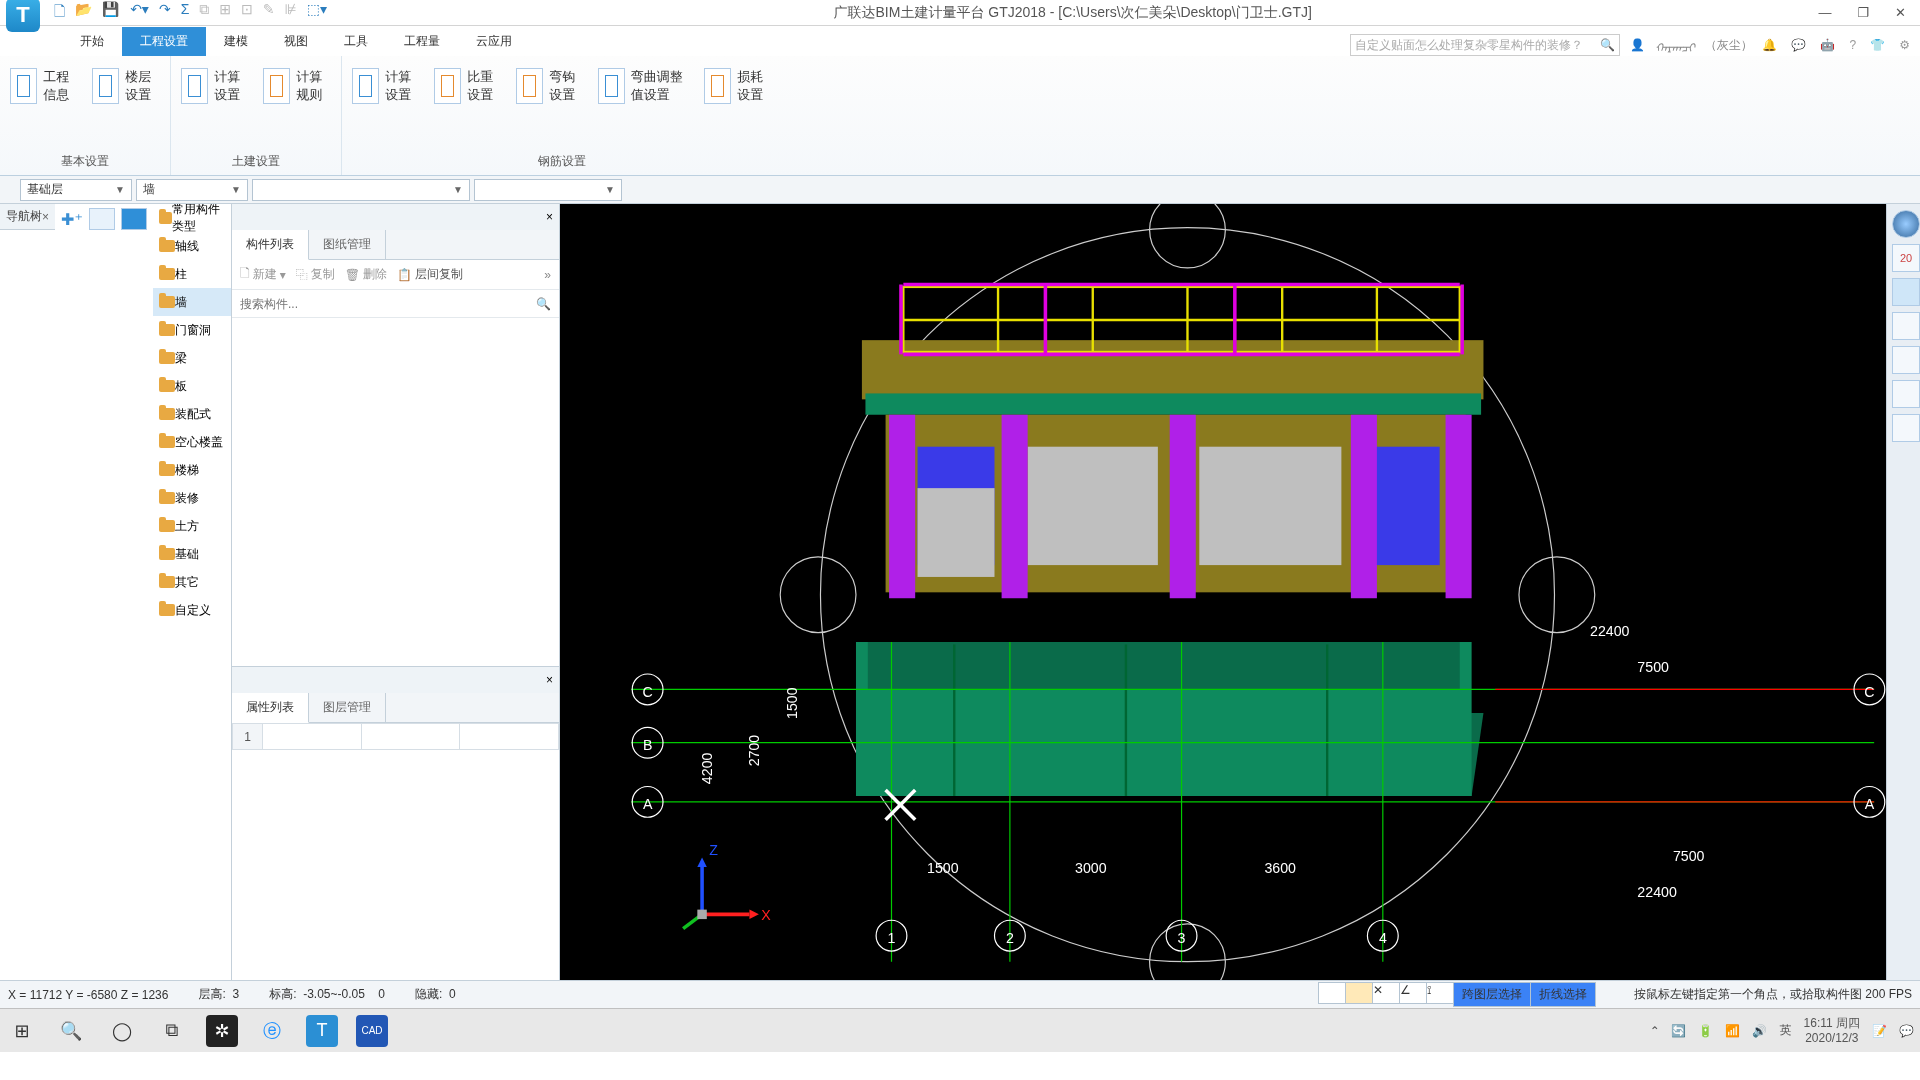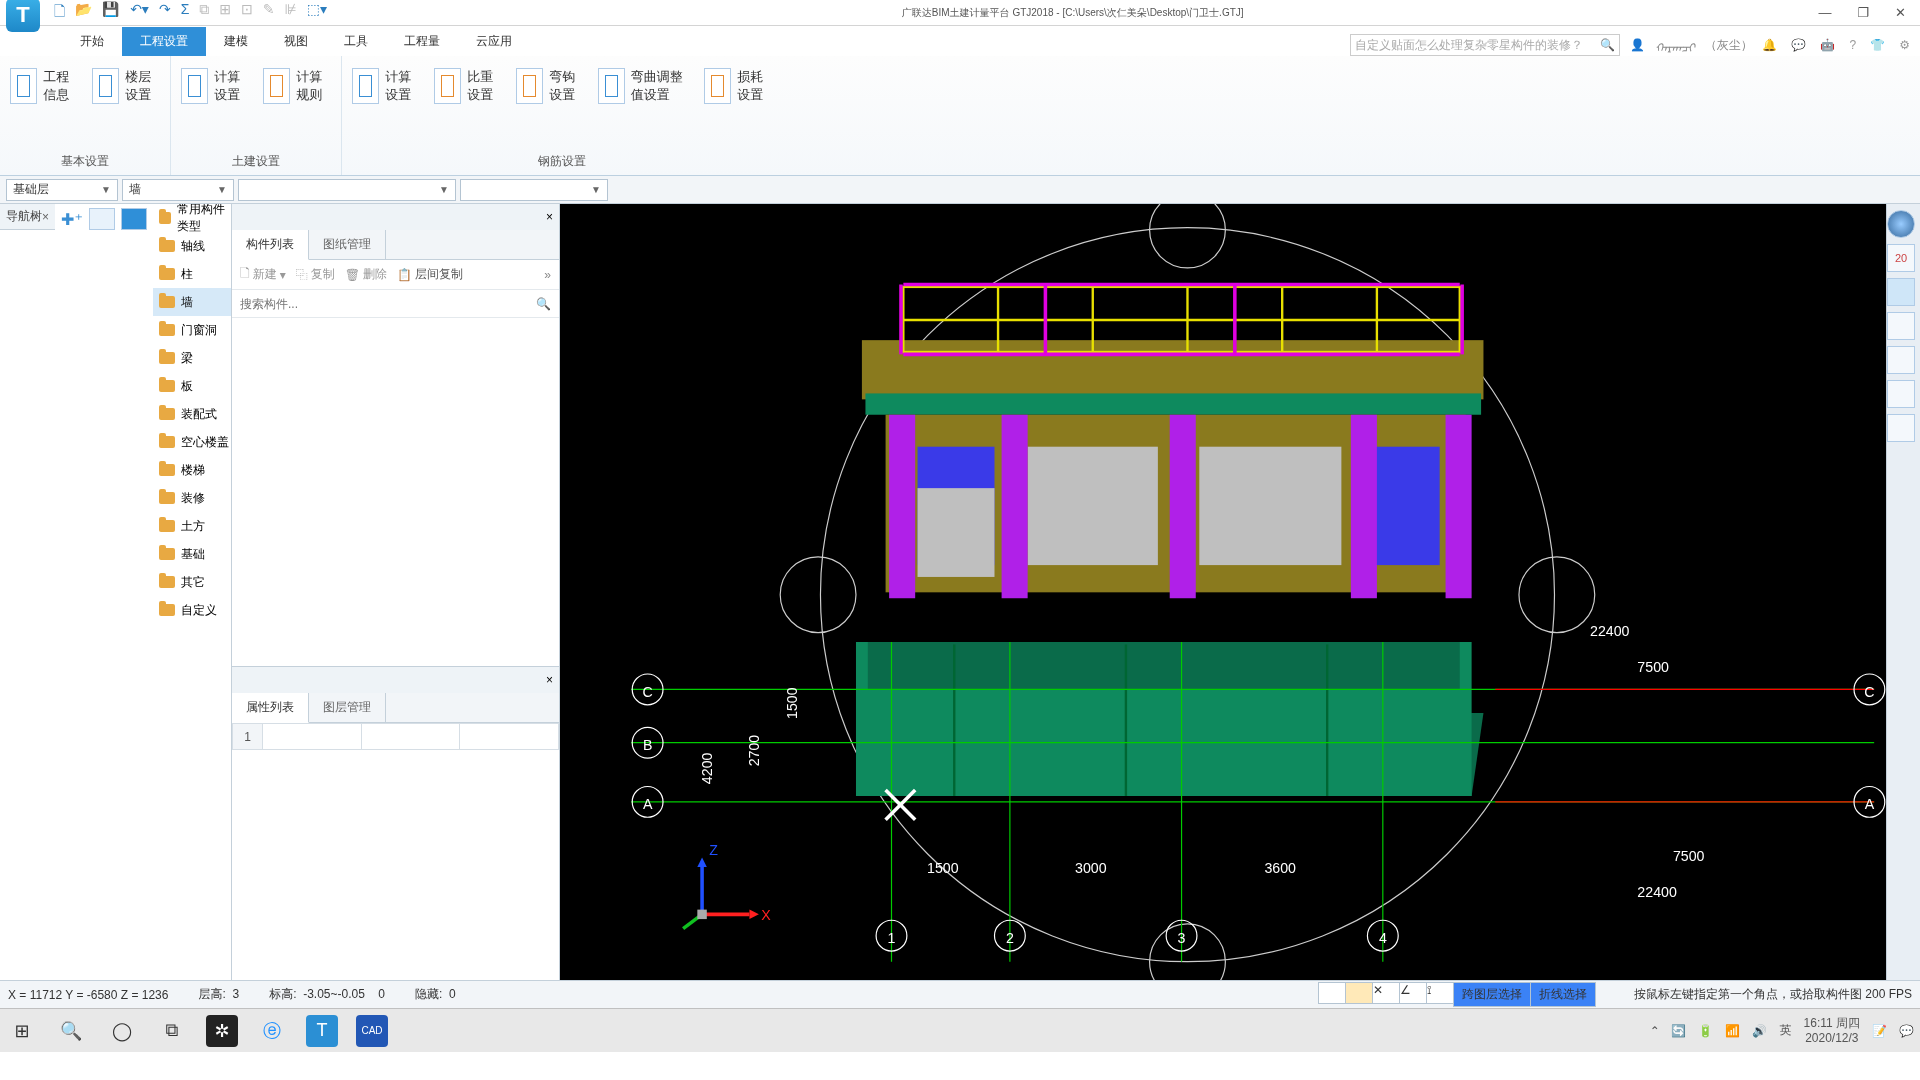--- a/index.html
+++ b/index.html
@@ -2,21 +2,21 @@
 <html><head>
 <meta charset="utf-8">
 <style>
 *{box-sizing:border-box;margin:0;padding:0;font-family:"Microsoft YaHei",Arial,sans-serif;font-size:12px;user-select:none}
 body{width:1920px;height:1080px;overflow:hidden;background:#fff;transform-origin:0 0}
 
 .titlebar{height:26px;background:#fff;display:flex;align-items:center;border-bottom:1px solid #d4d4d4}
 .app-icon{width:34px;height:34px;background:linear-gradient(#3ab0e8,#1e88c8);border-radius:6px;display:flex;align-items:center;justify-content:center;color:#fff;font-size:22px;font-weight:bold;margin:4px 10px 0 6px;position:relative;z-index:5}
 .qat{display:flex;gap:10px;margin-left:4px}
 .qat span{color:#2b7dbd;font-size:14px}
-.title-text{flex:1;text-align:center;color:#555;font-size:10px}
+.title-text{flex:1;text-align:center;color:#555;font-size:14px}
 .win-controls{display:flex;gap:26px;margin-right:14px;color:#555}
 .win-controls span{font-size:13px}
 
 .menubar{height:30px;display:flex;align-items:flex-end;padding-left:62px;gap:0;background:#fff}
 .menu-tab{padding:6px 18px;color:#333;cursor:pointer}
 .menu-tab.active{background:#2f8fd8;color:#fff}
 .menu-right{margin-left:auto;display:flex;align-items:center;gap:10px;margin-right:10px}
 .searchbox{width:270px;height:22px;border:1px solid #ccc;display:flex;align-items:center;padding:0 4px;color:#aaa}
 .searchbox span.ico{margin-left:auto;color:#888}
 .user-label{color:#888}
@@ -25,36 +25,36 @@
 .ribbon{height:120px;background:linear-gradient(#fdfdfd,#f5f8fb);border-bottom:1px solid #bcd0e0;display:flex}
 .rib-group{display:flex;flex-direction:column;align-items:center;border-right:1px solid #dbe6ef;padding:0 6px}
 .rib-items{display:flex;gap:6px;flex:1;align-items:flex-start;padding-top:8px}
 .rib-btn{display:flex;flex-direction:row;align-items:center;width:76px;gap:6px;padding:4px;cursor:pointer}
 .rib-ico{width:40px;height:36px;border:1px solid #b0cbe6;background:#fff;position:relative}
 .rib-ico::after{content:'';position:absolute;inset:6px;border:1px solid #3a8fd4}
 .rib-ico.orange::after{border-color:#e58a2e}
 .rib-label{font-size:13px;color:#333}
 .rib-title{font-size:12px;color:#555;padding:3px 0 5px}
 
-.selbar{height:28px;background:#f2f5f8;border-bottom:1px solid #c4d0da;display:flex;align-items:center;padding-left:6px;gap:4px}
+.selbar{height:28px;background:#f2f5f8;border-bottom:1px solid #c4d0da;display:flex;align-items:center;padding-left:20px;gap:4px}
 .selbox{height:22px;border:1px solid #b4c4d2;background:#fff;display:flex;align-items:center;padding:0 6px;color:#333}
 .selbox .arrow{margin-left:auto;color:#666;font-size:10px}
 
 .main{display:flex;height:calc(810px - 204px + 170px);}
 .main{height:776px}
 
 .navpanel{width:232px;border-right:1px solid #c4d0da;display:flex;flex-direction:row;background:#fff}
 .panel-head{height:26px;background:#eef3f7;border-bottom:1px solid #c4d0da;display:flex;align-items:center;padding:0 6px;color:#444}
 .panel-head .x{margin-left:auto;color:#666}
 .nav-tools{height:30px;display:flex;align-items:center;padding:0 6px;gap:6px}
 .nav-tools .plus{color:#3a8fd4;font-size:16px}
 .nav-tools .viewbtn{width:26px;height:22px;border:1px solid #b0cbe6;margin-left:auto;background:#e8f2fb}
 .nav-tools .viewbtn.active{background:#2f8fd8}
 .tree{flex:1;overflow:auto}
-.tree-item{display:flex;align-items:center;height:28px;padding-left:6px;gap:6px;cursor:pointer}
+.tree-item{display:flex;align-items:center;height:28px;padding-left:6px;cursor:pointer}
 .tree-item.selected{background:#d6e9f8}
 .folder-ico{width:16px;height:12px;background:#e8a942;border-radius:0 2px 2px 2px;position:relative}
 .folder-ico::before{content:'';position:absolute;top:-3px;left:0;width:7px;height:3px;background:#e8a942;border-radius:2px 2px 0 0}
 
 .midpanel{width:328px;border-right:1px solid #c4d0da;display:flex;flex-direction:column}
 .tabs{height:30px;display:flex;border-bottom:1px solid #c4d0da;background:#f2f5f8}
 .tab{padding:6px 14px;border-right:1px solid #c4d0da;color:#666;cursor:pointer}
 .tab.active{background:#fff;color:#333;border-bottom:1px solid #fff;margin-bottom:-1px}
 .subhead{height:26px;background:#eef3f7;display:flex;align-items:center;justify-content:flex-end;padding:0 6px}
 .comp-tools{height:30px;display:flex;align-items:center;gap:10px;padding:0 8px;color:#999;border-bottom:1px solid #e4e9ed}
@@ -65,21 +65,21 @@
 .search-row .mag{color:#3a8fd4}
 .comp-body{flex:1;background:#fff}
 .prop-panel{border-top:1px solid #c4d0da}
 .prop-table{width:100%;border-collapse:collapse}
 .prop-table th,.prop-table td{border:1px solid #d6dee5;height:26px;font-weight:normal;color:#555;text-align:center}
 .prop-table .rownum{width:30px;background:#f2f5f8}
 
 .viewport{flex:1;background:#000;position:relative;overflow:hidden}
 .vp-svg{position:absolute;inset:0}
 
-.rtool{width:34px;background:#e8eef4;border-left:1px solid #c4d0da;display:flex;flex-direction:column;align-items:flex-start;gap:6px;padding-top:6px}
+.rtool{width:34px;background:#e8eef4;border-left:1px solid #c4d0da;display:flex;flex-direction:column;align-items:flex-end;gap:6px;padding-top:6px}
 .rtool .rb{width:28px;height:28px;border:1px solid #b0cbe6;background:#f4f8fc}
 .rtool .rb.hl{background:#cfe6f8}
 
 .status{height:28px;background:#f2f5f8;border-top:1px solid #c4d0da;display:flex;align-items:center;padding:0 8px;gap:30px;color:#333;font-size:13px}
 .status .sbtns{display:flex;gap:0;margin-left:auto}
 .status .sbtn{width:28px;height:22px;border:1px solid #b4c4d2;background:#fff;margin-left:-1px}
 .status .msg{margin-left:8px}
 
 .taskbar{height:44px;background:#e8e8e8;border-top:1px solid #c0c0c0;display:flex;align-items:center;padding:0 6px;gap:18px}
 .taskbar .tico{width:32px;height:32px;display:flex;align-items:center;justify-content:center;font-size:18px;color:#333}

